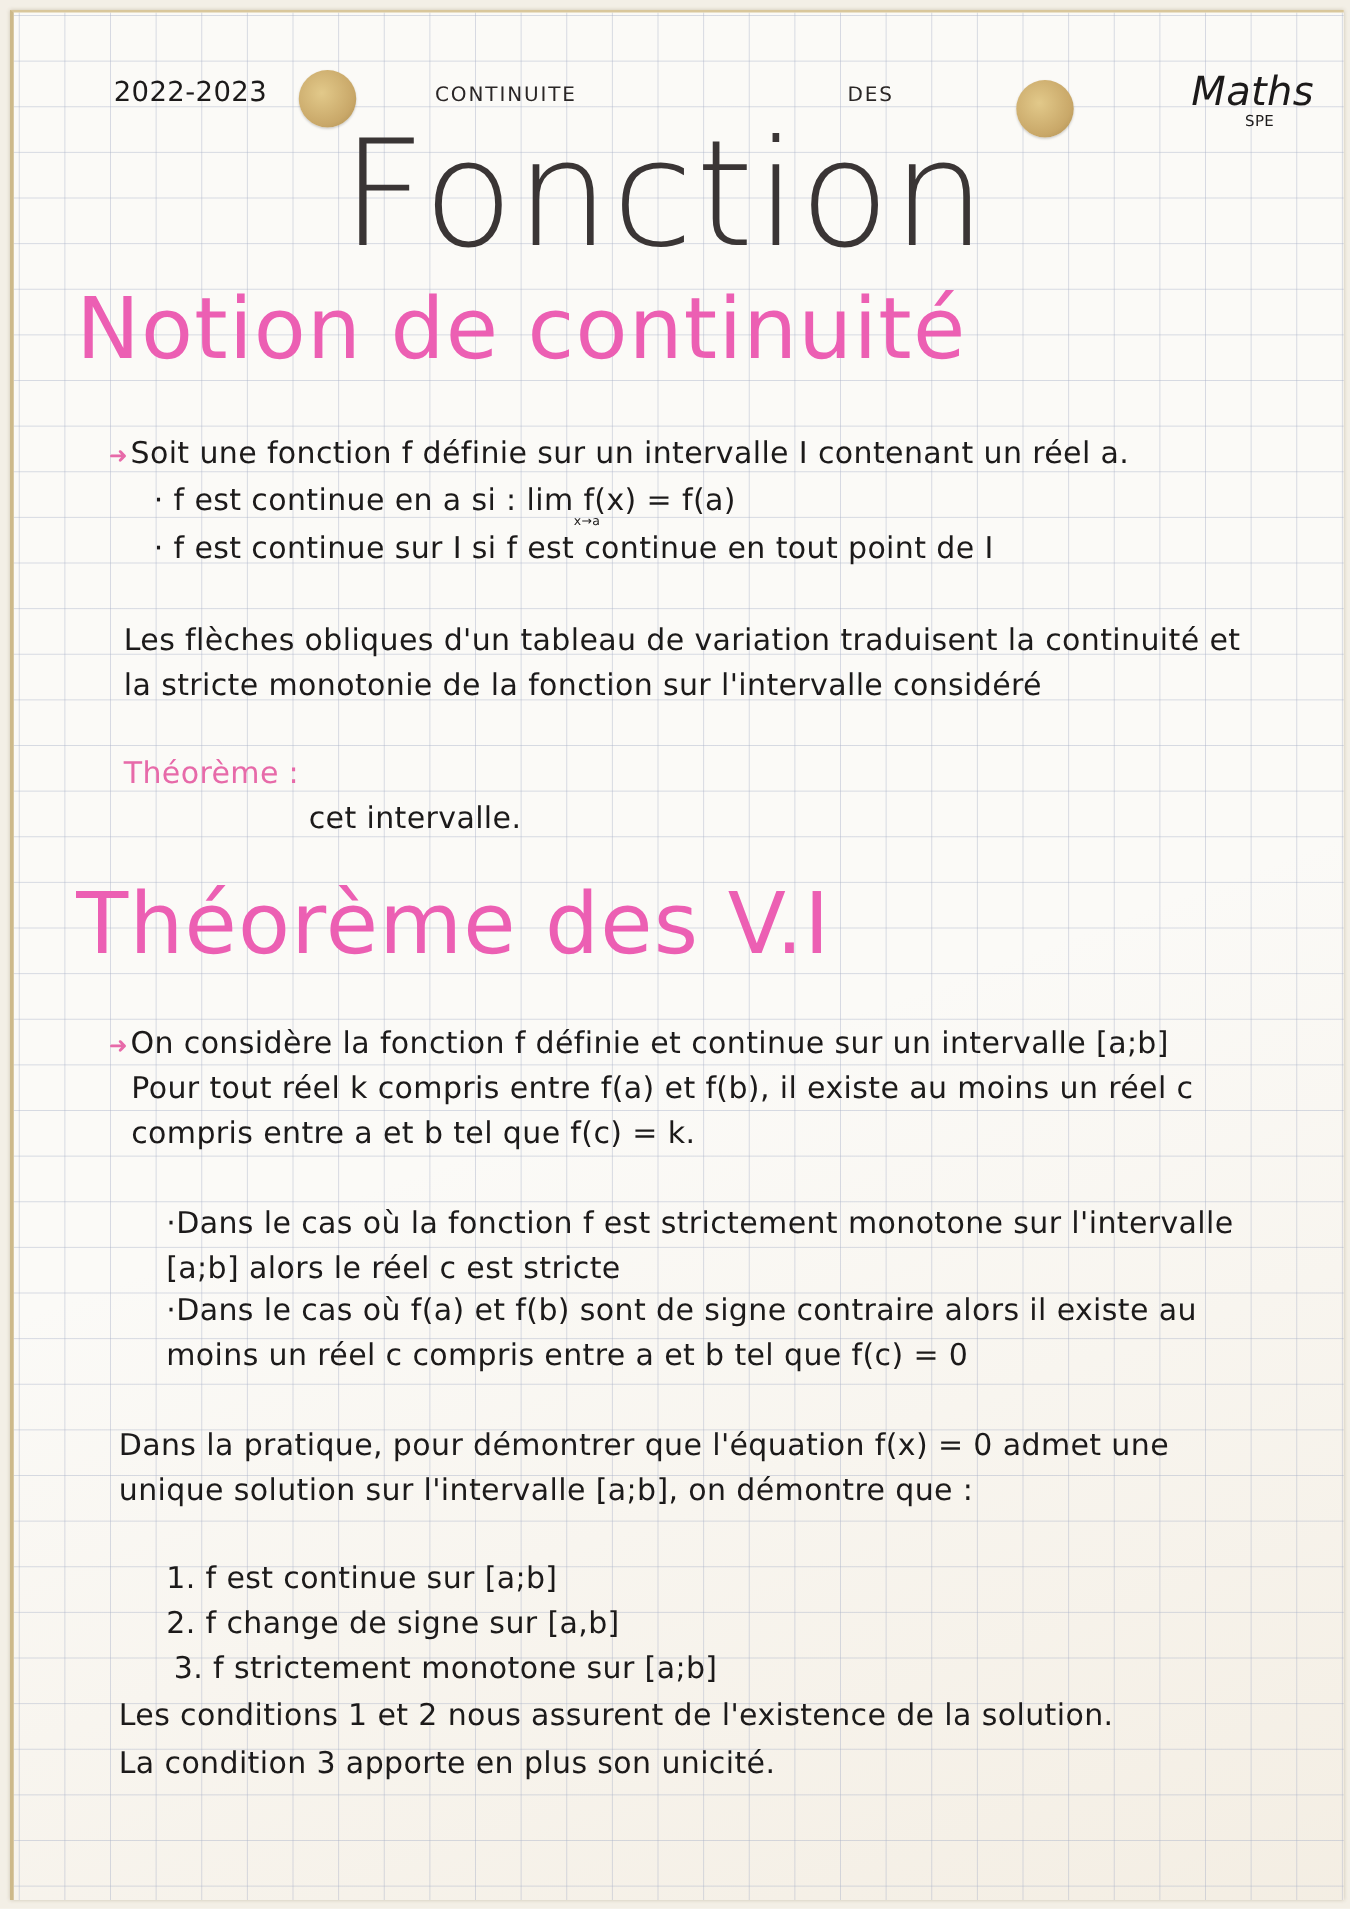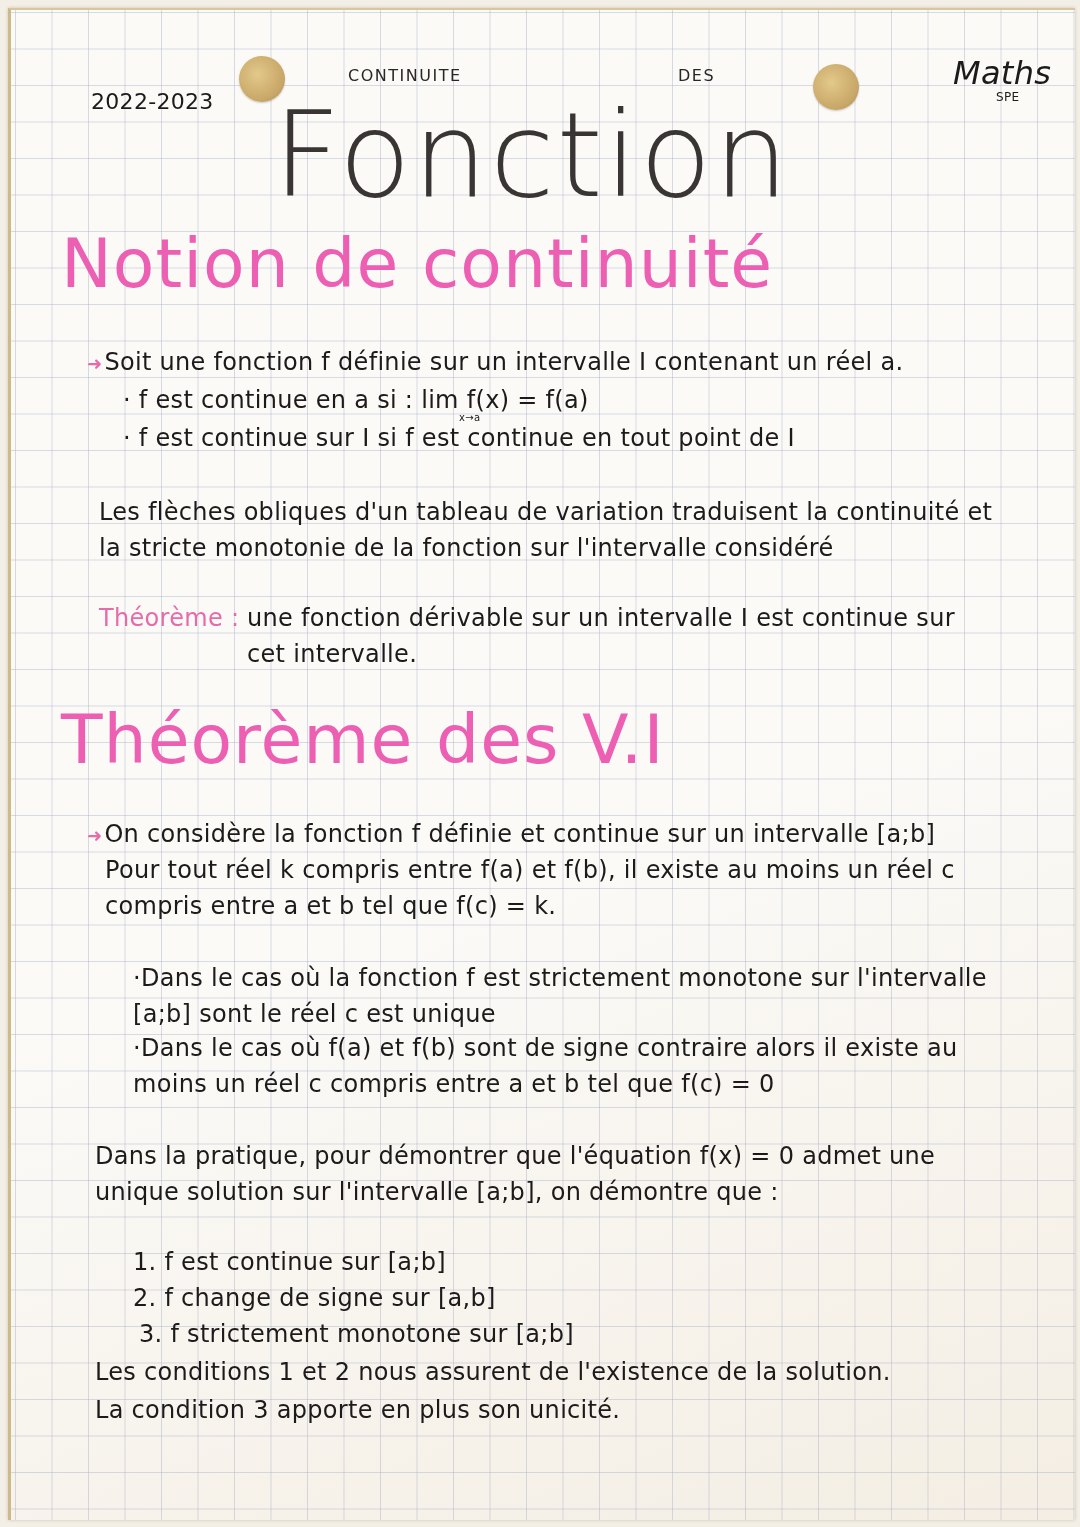--- a/index.html
+++ b/index.html
@@ -39,21 +39,21 @@
   }
   .pink { color:#e76aa9; }
   .line { font-size:24px; }
   .arrow { color:#e76aa9; font-size:18px; margin-right:2px; }
 </style>
 </head>
 <body>
 
 <div class="page">
 
-  <div class="abs hw" style="left:80px;top:52px;font-size:22px;margin-top:27px;">2022-2023</div>
+  <div class="abs hw" style="left:80px;top:52px;font-size:22px;">2022-2023</div>
   <div class="sticker" style="left:228px;top:46px;"></div>
   <div class="abs small-caps" style="left:337px;top:56px;">CONTINUITE</div>
   <div class="abs small-caps" style="left:667px;top:56px;">DES</div>
   <div class="sticker" style="left:802px;top:54px;"></div>
   <div class="abs hw" style="left:942px;top:44px;font-size:32px;font-style:italic;">Maths</div>
   <div class="abs hw" style="left:985px;top:80px;font-size:12px;">SPE</div>
   <div class="abs big-title" style="left:262px;top:40px;">Fonction</div>
 
   <div class="abs pink-h" style="left:50px;top:214px;">Notion de continuité</div>
 
@@ -61,33 +61,32 @@
     <span class="arrow">➜</span><span>Soit une fonction f définie sur un intervalle I contenant un réel a.</span>
   </div>
   <div class="abs hw line" style="left:112px;top:376px;">· <span>f est continue en a si : lim f(x) = f(a)</span></div>
   <div class="abs hw" style="left:448px;top:402px;font-size:10px;">x→a</div>
   <div class="abs hw line" style="left:112px;top:414px;">· <span>f est continue sur I si f est continue en tout point de I</span></div>
 
   <div class="abs hw line" style="left:88px;top:488px;">Les flèches obliques d'un tableau de variation traduisent la continuité et</div>
   <div class="abs hw line" style="left:88px;top:524px;">la stricte monotonie de la fonction sur l'intervalle considéré</div>
 
   <div class="abs hw line pink" style="left:88px;top:594px;">Théorème :</div>
-  <div class="abs hw line" style="left:236px;top:594px;">une fonction dérivable sur un intervalle I est continue sur</div>
   <div class="abs hw line" style="left:236px;top:630px;">cet intervalle.</div>
 
   <div class="abs pink-h" style="left:50px;top:690px;">Théorème des V.I</div>
 
   <div class="abs hw line" style="left:76px;top:810px;">
     <span class="arrow">➜</span><span>On considère la fonction f définie et continue sur un intervalle [a;b]</span>
   </div>
   <div class="abs hw line" style="left:94px;top:846px;">Pour tout réel k compris entre f(a) et f(b), il existe au moins un réel c</div>
   <div class="abs hw line" style="left:94px;top:882px;">compris entre a et b tel que f(c) = k.</div>
 
   <div class="abs hw line" style="left:122px;top:954px;text-align:right;">·Dans le cas où la fonction f est strictement monotone sur l'intervalle</div>
-  <div class="abs hw line" style="left:122px;top:990px;">[a;b] sont le réel c est unique</div>
+  <div class="abs hw line" style="left:122px;top:990px;">[a;b] alors le réel c est stricte</div>
   <div class="abs hw line" style="left:122px;top:1024px;">·Dans le cas où f(a) et f(b) sont de signe contraire alors il existe au</div>
   <div class="abs hw line" style="left:122px;top:1060px;">moins un réel c compris entre a et b tel que f(c) = 0</div>
 
   <div class="abs hw line" style="left:84px;top:1132px;">Dans la pratique, pour démontrer que l'équation f(x) = 0 admet une</div>
   <div class="abs hw line" style="left:84px;top:1168px;">unique solution sur l'intervalle [a;b], on démontre que :</div>
 
   <div class="abs hw line" style="left:122px;top:1238px;">1. f est continue sur [a;b]</div>
   <div class="abs hw line" style="left:122px;top:1274px;">2. f change de signe sur [a,b]</div>
   <div class="abs hw line" style="left:128px;top:1310px;">3. f strictement monotone sur [a;b]</div>
 

